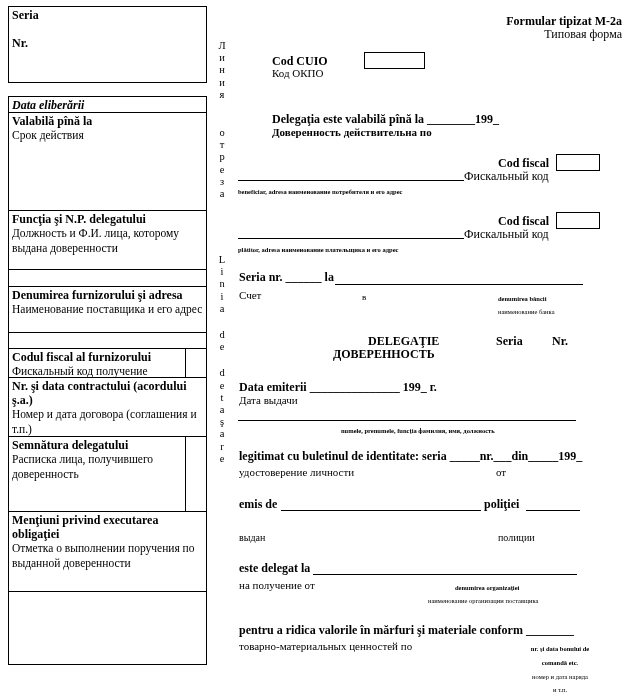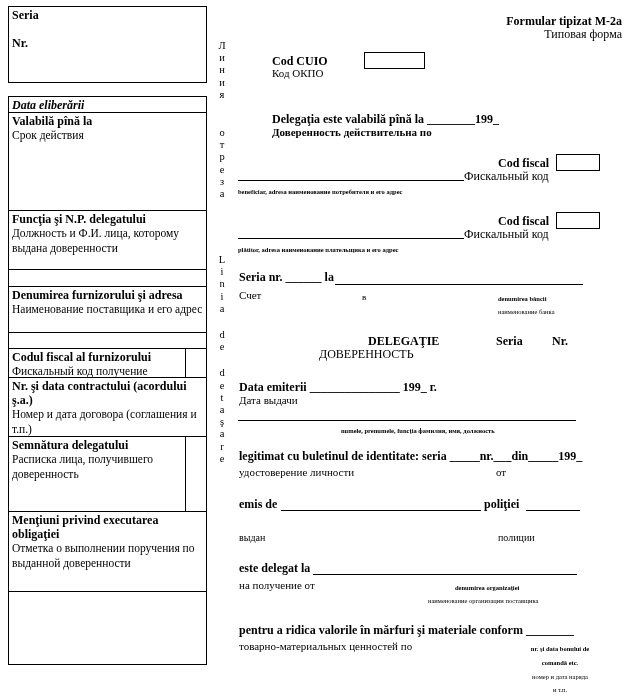--- a/index.html
+++ b/index.html
@@ -138,21 +138,21 @@
 <div class="abs tiny" style="top:246px;left:238px;">plătitor, adresa  наименование плательщика и его адрес</div>
 
 <div class="abs f12 b" style="top:270px;left:239px;white-space:pre;">Seria nr. ______ la</div>
 <div class="line" style="top:284px;left:335px;width:248px;"></div>
 <div class="abs f11" style="top:289px;left:239px;">Счет</div>
 <div class="abs f11" style="top:291px;left:362px;font-size:9px;">в</div>
 <div class="abs tiny" style="top:295px;left:498px;">denumirea băncii</div>
 <div class="abs tiny-n" style="top:308px;left:498px;">наименование банка</div>
 
 <div class="abs f12 b" style="top:334px;left:328px;margin-left:40px;">DELEGAŢIE</div>
-<div class="abs f12" style="top:347px;left:319px;">ДОВЕРЕННОСТЬ</div>
+<div class="abs f12" style="top:347px;left:333px;font-weight:bold;">ДОВЕРЕННОСТЬ</div>
 <div class="abs f12 b" style="top:334px;left:496px;">Seria</div>
 <div class="abs f12 b" style="top:334px;left:552px;">Nr.</div>
 
 <div class="abs f12 b" style="top:380px;left:239px;white-space:pre;">Data emiterii _______________ 199_ г.</div>
 <div class="abs f11" style="top:394px;left:239px;">Дата выдачи</div>
 <div class="line" style="top:420px;left:238px;width:338px;"></div>
 <div class="abs tiny" style="top:427px;left:341px;">numele, prenumele, funcţia  фамилия, имя, должность</div>
 
 <div class="abs f12 b" style="top:449px;left:239px;white-space:pre;">legitimat cu buletinul de identitate: seria _____nr.___din_____199_</div>
 <div class="abs f11" style="top:466px;left:239px;">удостоверение личности</div>

